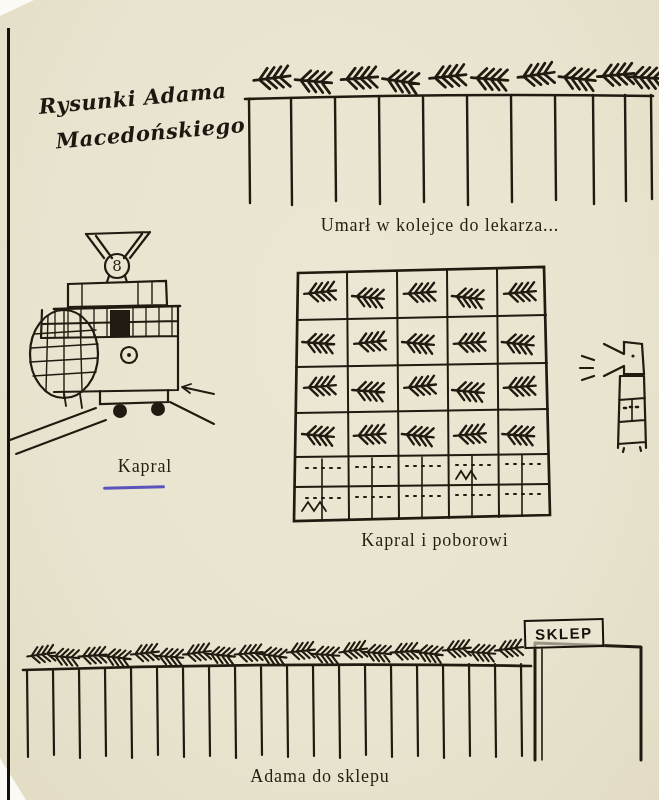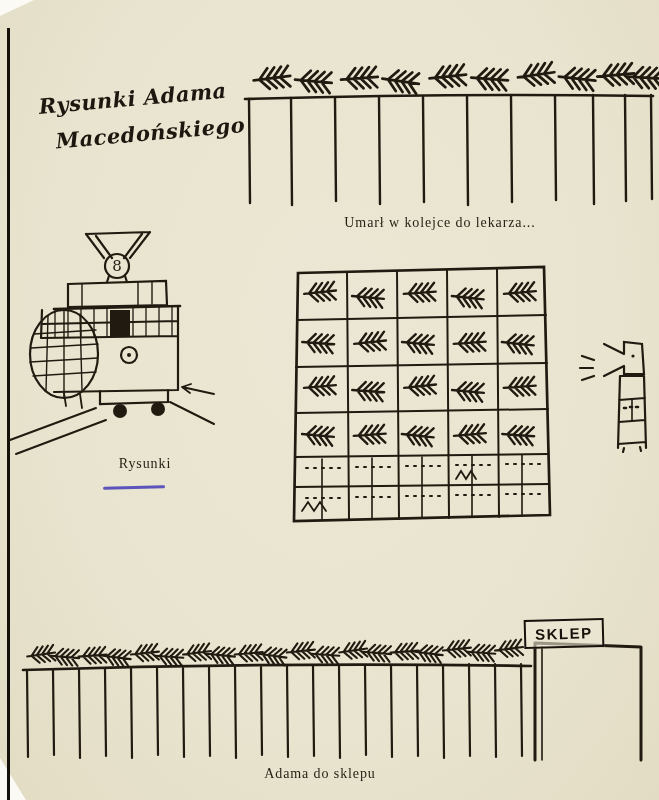--- a/index.html
+++ b/index.html
@@ -12,21 +12,21 @@
   .margin-line{position:absolute;left:7px;top:28px;width:2.5px;height:772px;background:#14100a;}
   .corner{position:absolute;width:0;height:0;}
   .corner-tl{left:0;top:0;border-left:34px solid #fbfaf4;border-bottom:16px solid transparent;}
   .corner-bl{left:0;bottom:0;border-left:26px solid #fbfaf4;border-top:42px solid transparent;}
   .signature{
     font-family:"DejaVu Serif",serif;font-style:italic;font-weight:bold;
     font-size:21px;color:#1d1710;transform:rotate(-5deg);line-height:1.7;letter-spacing:.5px;
   }
   .sig-line2{padding-left:14px;display:block;}
   .caption{
-    font-family:"Liberation Serif",serif;font-size:14px;letter-spacing:.9px;
+    font-family:"Liberation Serif",serif;font-size:18px;letter-spacing:.9px;
     color:#241e13;text-align:center;white-space:nowrap;
   }
   .underline-stroke{
     position:absolute;left:103px;top:486px;width:62px;height:2.5px;
     border-radius:2px;transform:rotate(-1.5deg);
   }
   .shop-sign{
     position:absolute;left:524px;top:619px;border:2.5px solid #17120c;
     font-family:"Liberation Sans",sans-serif;font-weight:bold;font-size:15px;
     letter-spacing:1.5px;padding:4px 9px;color:#17120c;transform:rotate(-1.5deg);
@@ -93,21 +93,21 @@
       <path d="M56 169 L58 182 M72 170 L74 184" stroke-width="1.8"></path>
       <path d="M2 216 L88 184 M8 230 L98 196 M162 178 L206 200" stroke-width="2"></path>
       <path d="M206 170 L174 163 M174 163 l9 -3 M174 163 l8 6" stroke-width="1.8"></path>
     </g>
     <rect x="102" y="86" width="20" height="27" fill="#201a10"></rect>
     <circle cx="121" cy="131" r="2" fill="#201a10"></circle>
     <circle cx="112" cy="187" r="7" fill="#201a10"></circle>
     <circle cx="150" cy="185" r="7" fill="#201a10"></circle>
     <text x="109" y="47" text-anchor="middle" font-family="'DejaVu Serif',serif" font-size="15" fill="#201a10">8</text>
   </svg>
-  <div class="abs caption" style="left:90px;top:456px;width:110px">Rysunki</div>
+  <div class="abs caption" style="left:90px;top:456px;width:110px">Kapral</div>
   <div class="underline-stroke" style="background:#5b54bd"></div>
 
   <svg class="abs" style="left:290px;top:263px" width="266" height="266" viewBox="0 0 266 266">
     <g fill="none" stroke="#201a10" stroke-width="2.4" stroke-linecap="round">
       <path d="M8 10 L254 4 L260 252 L4 258 Z" stroke-width="2.7"></path>
       <path d="M57 9 L59 256 M107 8 L109 256 M157 7 L159 255 M207 6 L209 254" stroke-width="2"></path>
       <path d="M7 57 L256 52 M6 104 L257 100 M6 150 L258 146 M5 194 L258 191 M5 224 L259 221" stroke-width="2"></path>
       <path d="M32 196 L32 256 M82 195 L82 255 M132 194 L132 254 M182 193 L182 254 M232 192 L232 253" stroke-width="1.6"></path>
       <path d="M16 205 h34 M66 204 h34 M116 203 h34 M166 202 h34 M216 201 h34" stroke-width="2" stroke-dasharray="2 6"></path>
       <path d="M16 235 h34 M66 234 h34 M116 233 h34 M166 232 h34 M216 231 h34" stroke-width="2" stroke-dasharray="2 6"></path>
@@ -128,20 +128,21 @@
     <use href="#qfig" transform="translate(62,116) rotate(4)"></use>
     <use href="#qfig" transform="translate(112,114) rotate(-6)"></use>
     <use href="#qfig" transform="translate(162,116) rotate(5)"></use>
     <use href="#qfig" transform="translate(212,114) rotate(-4)"></use>
     <use href="#qfig" transform="translate(12,160) rotate(5)"></use>
     <use href="#qfig" transform="translate(62,162) rotate(-4)"></use>
     <use href="#qfig" transform="translate(112,160) rotate(6)"></use>
     <use href="#qfig" transform="translate(162,162) rotate(-5)"></use>
     <use href="#qfig" transform="translate(212,160) rotate(4)"></use>
   </svg>
+  <div class="abs caption" style="left:330px;top:530px;width:210px">Kapral i poborowi</div>
 
   <svg class="abs" style="left:578px;top:330px" width="75" height="122" viewBox="0 0 75 122">
     <g fill="none" stroke="#201a10" stroke-width="2.2" stroke-linecap="round">
       <path d="M4 26 L16 30 M2 38 L15 38 M4 50 L16 46"></path>
       <path d="M46 24 L26 14 M46 36 L26 46 M46 24 L46 12 L64 14 L66 44 L46 44 L46 36"></path>
       <path d="M42 46 L40 118 M66 46 L68 118 M42 46 L66 46 M41 70 L67 68 M41 92 L67 90 M40 114 L68 112"></path>
       <path d="M54 70 L54 90" stroke-width="1.6"></path>
       <path d="M46 78 h2 M52 77 h2 M58 77 h2" stroke-width="2.6"></path>
       <path d="M46 118 L45 122 M62 117 L63 121"></path>
     </g>

